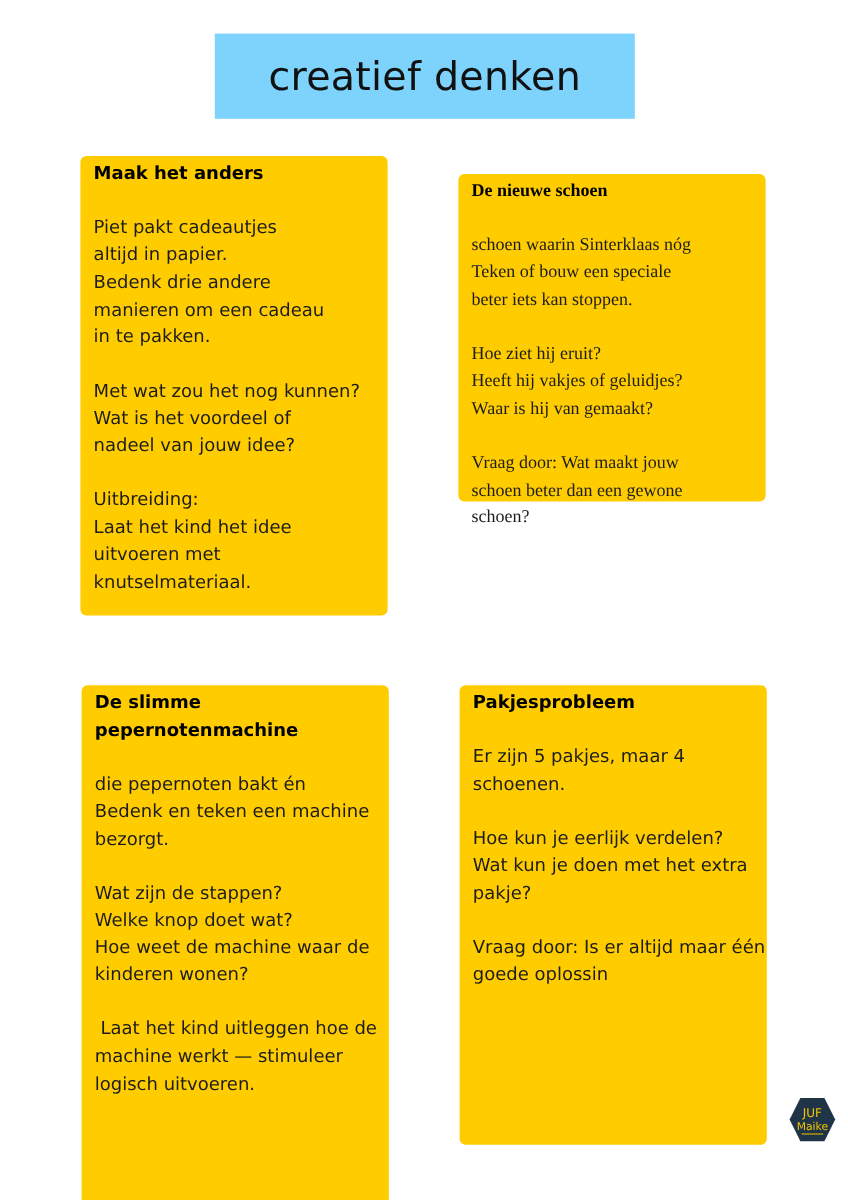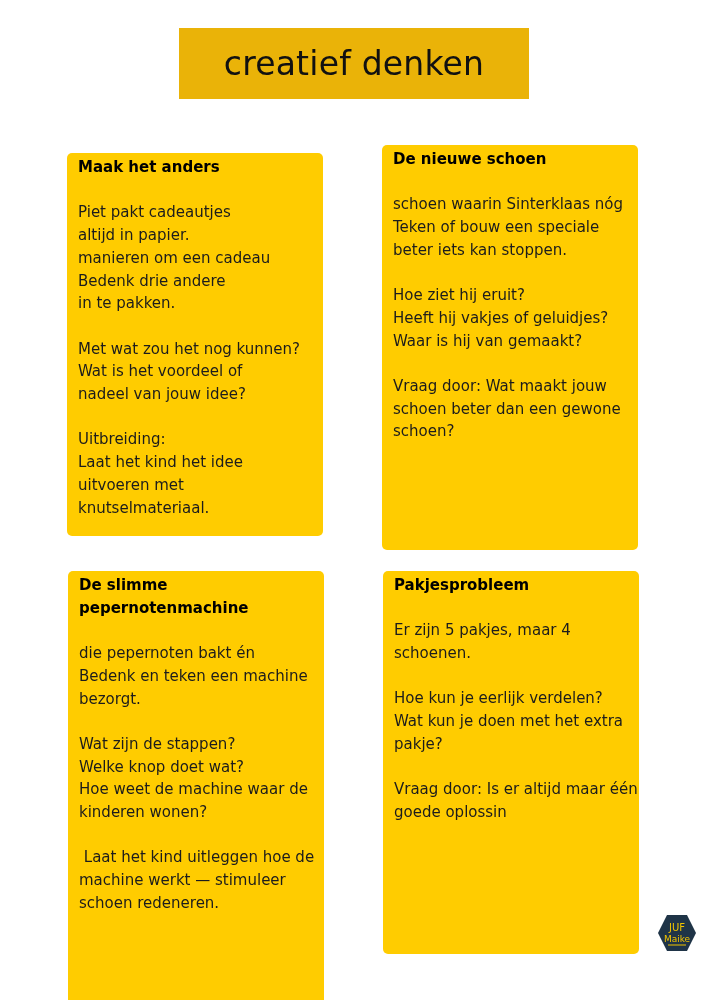--- a/index.html
+++ b/index.html
@@ -3,57 +3,57 @@
   <meta charset="utf-8">
   <style>
     html, body { margin: 0; padding: 0; }
     body {
       width: 707px; height: 1000px; background: #ffffff; position: relative;
       font-family: "DejaVu Sans", "Liberation Sans", sans-serif; color: #1a1a1a;
       overflow: hidden;
     }
     .title-box {
       position: absolute; left: 179px; top: 28px; width: 350px; height: 71px;
-      background: #eab308; display: flex; align-items: center; justify-content: center;
+      background: #7dd3fc; display: flex; align-items: center; justify-content: center;
     }
     .title-box span {
       font-size: 33px; color: #111; letter-spacing: 0.2px;
     }
     .card {
       position: absolute; width: 256px; background: #ffcc00; border-radius: 5px;
       box-sizing: border-box; padding: 3px 10px 10px 11px;
       font-size: 15px; line-height: 22.7px; color: #1c1c1c;
     }
     .card .card-title { font-weight: bold; font-size: 15px; color: #000; }
     .card .para { margin-top: 22.7px; }
     .card .line { display: block; white-space: pre; }
-    #card1 { left: 67px; top: 153px; height: 383px; }
-    #card2 { left: 382px; top: 145px; height: 405px; }
+    #card1 { left: 67px; top: 130px; height: 383px; }
+    #card2 { left: 382px; top: 145px; height: 273px; font-family: Liberation Serif, serif; }
     #card3 { left: 68px; top: 571px; height: 460px; }
     #card4 { left: 383px; top: 571px; height: 383px; }
     .logo {
       position: absolute; left: 657px; top: 914px; width: 40px; height: 38px;
     }
   </style>
 </head>
 <body>
 
 <div class="title-box">
   <span>creatief denken</span>
 </div>
 
 <div class="card" id="card1">
   <div class="card-title">
     <span class="line">Maak het anders</span>
   </div>
   <div class="para">
     <span class="line">Piet pakt cadeautjes</span>
     <span class="line">altijd in papier.</span>
+    <span class="line">Bedenk drie andere</span>
     <span class="line">manieren om een cadeau</span>
-    <span class="line">Bedenk drie andere</span>
     <span class="line">in te pakken.</span>
   </div>
   <div class="para">
     <span class="line">Met wat zou het nog kunnen?</span>
     <span class="line">Wat is het voordeel of</span>
     <span class="line">nadeel van jouw idee?</span>
   </div>
   <div class="para">
     <span class="line">Uitbreiding:</span>
     <span class="line">Laat het kind het idee</span>
@@ -95,21 +95,21 @@
   </div>
   <div class="para">
     <span class="line">Wat zijn de stappen?</span>
     <span class="line">Welke knop doet wat?</span>
     <span class="line">Hoe weet de machine waar de</span>
     <span class="line">kinderen wonen?</span>
   </div>
   <div class="para">
     <span class="line"> Laat het kind uitleggen hoe de</span>
     <span class="line">machine werkt — stimuleer</span>
-    <span class="line">schoen redeneren.</span>
+    <span class="line">logisch uitvoeren.</span>
   </div>
 </div>
 
 <div class="card" id="card4">
   <div class="card-title">
     <span class="line">Pakjesprobleem</span>
   </div>
   <div class="para">
     <span class="line">Er zijn 5 pakjes, maar 4</span>
     <span class="line">schoenen.</span>

